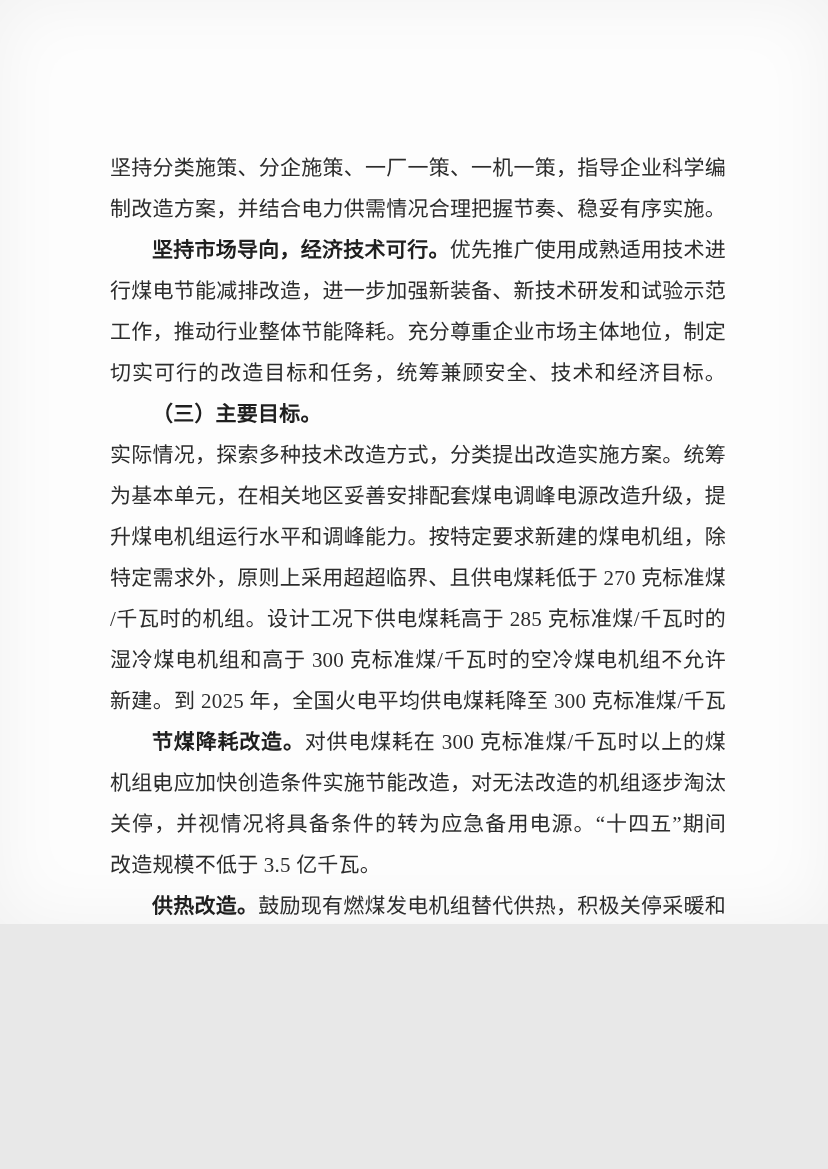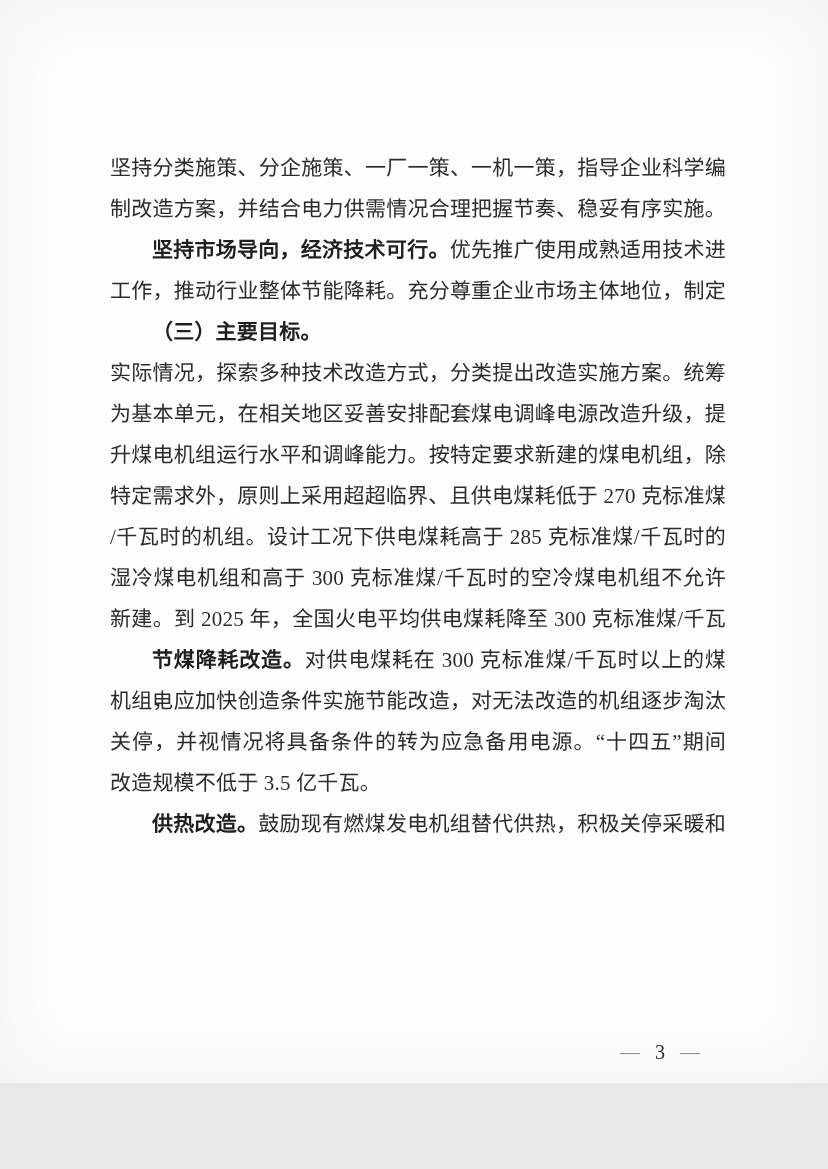--- a/index.html
+++ b/index.html
@@ -3,21 +3,21 @@
 <meta charset="utf-8">
 <style>
   html, body {
     margin: 0;
     padding: 0;
     background: #e8e8e8;
   }
   .page {
     position: relative;
     width: 828px;
-    height: 1083px;
+    height: 924px;
     margin: 0 auto;
     background: #fdfdfd;
     box-shadow: inset 0 0 70px rgba(0,0,0,0.05);
     overflow: hidden;
     font-family: "Liberation Serif", "DejaVu Serif", serif;
     color: #2c2c2c;
   }
   .text-column {
     position: absolute;
     left: 110px;
@@ -54,21 +54,23 @@
   .page-number .num  { color: #2c2c2c; }
 </style>
 </head>
 <body>
 
 <div class="page">
   <div class="text-column">
       <div class="line j"><span>坚持分类施策、分企施策、一厂一策、一机一策，指导企业科学编</span></div>
       <div class="line j"><span>制改造方案，并结合电力供需情况合理把握节奏、稳妥有序实施。</span></div>
       <div class="line j ind"><span class="b">坚持市场导向，经济技术可行。</span><span>优先推广使用成熟适用技术进</span></div>
+      <div class="line j"><span>行煤电节能减排改造，进一步加强新装备、新技术研发和试验示范</span></div>
       <div class="line j"><span>工作，推动行业整体节能降耗。充分尊重企业市场主体地位，制定</span></div>
+      <div class="line j"><span>切实可行的改造目标和任务，统筹兼顾安全、技术和经济目标。</span></div>
       <div class="line ind"><span class="b">（三）主要目标。</span></div>
       <div class="line j"><span>实际情况，探索多种技术改造方式，分类提出改造实施方案。统筹</span></div>
       <div class="line j"><span>为基本单元，在相关地区妥善安排配套煤电调峰电源改造升级，提</span></div>
       <div class="line j"><span>升煤电机组运行水平和调峰能力。按特定要求新建的煤电机组，除</span></div>
       <div class="line j"><span>特定需求外，原则上采用超超临界、且供电煤耗低于 270 克标准煤</span></div>
       <div class="line j"><span>/千瓦时的机组。设计工况下供电煤耗高于 285 克标准煤/千瓦时的</span></div>
       <div class="line j"><span>湿冷煤电机组和高于 300 克标准煤/千瓦时的空冷煤电机组不允许</span></div>
       <div class="line j"><span>新建。到 2025 年，全国火电平均供电煤耗降至 300 克标准煤/千瓦</span></div>
       <div class="line j ind"><span class="b">节煤降耗改造。</span><span>对供电煤耗在 300 克标准煤/千瓦时以上的煤电</span></div>
       <div class="line j"><span>机组，应加快创造条件实施节能改造，对无法改造的机组逐步淘汰</span></div>

